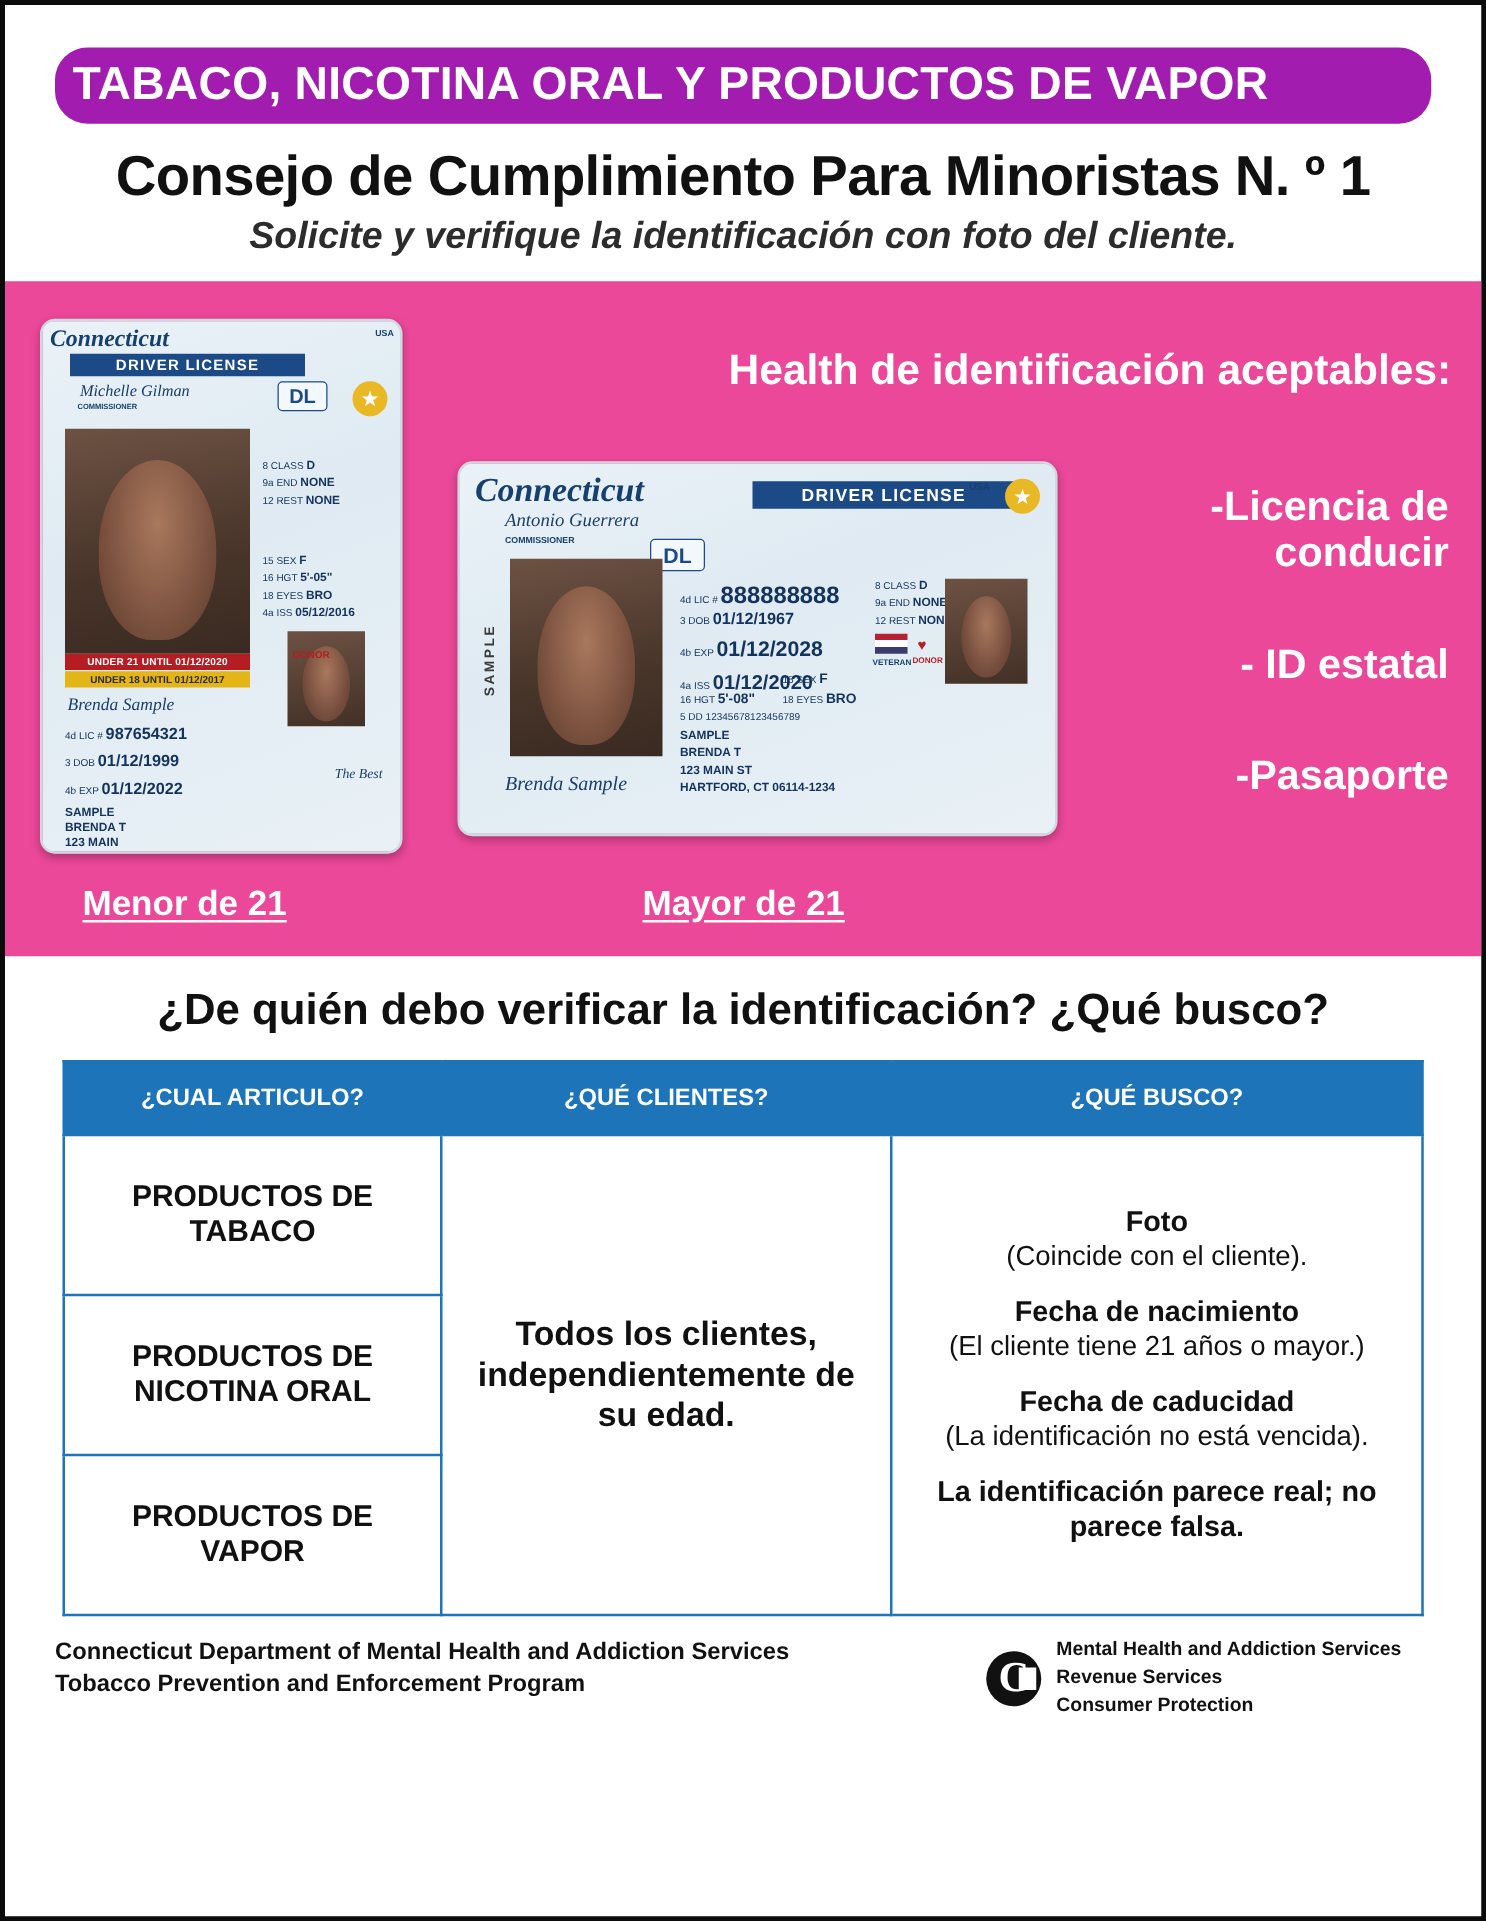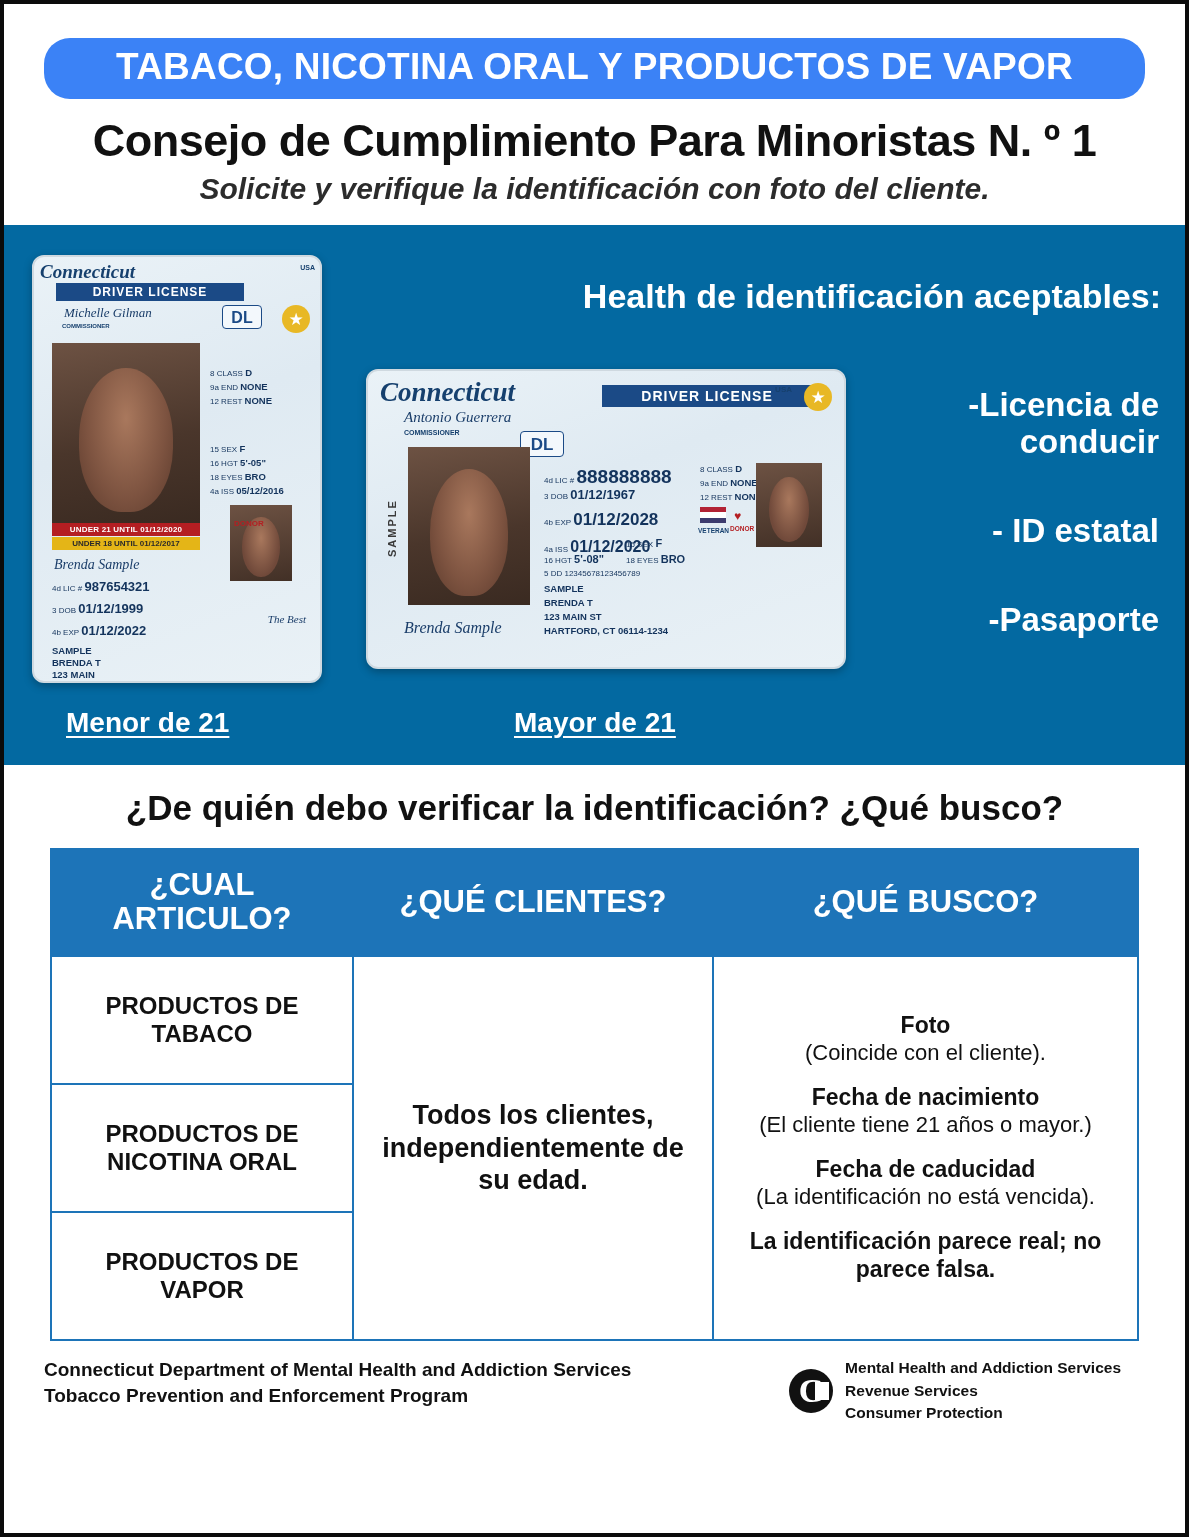--- a/index.html
+++ b/index.html
@@ -12,23 +12,22 @@
     position: relative;
     width: 1189px; height: 1537px;
     background: #ffffff;
     border: 4px solid #0b0b0b;
     overflow: hidden;
   }
 
   
   .header-band {
     margin: 34px 40px 0 40px;
-    background: #3b82f6;
+    background: #a21caf;
     border-radius: 26px;
-    text-align: center;
     padding: 10px 14px 12px 14px;
   }
   .header-band .band-text {
     color: #ffffff;
     font-size: 37px;
     font-weight: bold;
     letter-spacing: 0.2px;
     line-height: 1.05;
   }
   .title-area {
@@ -47,21 +46,21 @@
     font-weight: bold;
     font-style: italic;
     color: #2c2c2c;
     margin-top: 8px;
     line-height: 1.1;
   }
 
   
   .id-band {
     margin-top: 14px;
-    background: #0369a1;
+    background: #ec4899;
     padding: 16px 0 10px 0;
     position: relative;
     height: 540px;
   }
   .id-band-inner {
     display: flex;
     height: 100%;
   }
   .cards-col {
     width: 850px;
@@ -212,21 +211,21 @@
   
   .table-wrap { padding: 0 46px; }
   table {
     width: 100%;
     border-collapse: collapse;
     table-layout: fixed;
   }
   th {
     background: #1d74b8;
     color: #ffffff;
-    font-size: 31px;
+    font-size: 19px;
     font-weight: bold;
     padding: 18px 8px;
     border: 2px solid #1d74b8;
     line-height: 1.12;
     margin-left: 17px;
   }
   td {
     border: 2px solid #1d74b8;
     vertical-align: middle;
     text-align: center;

